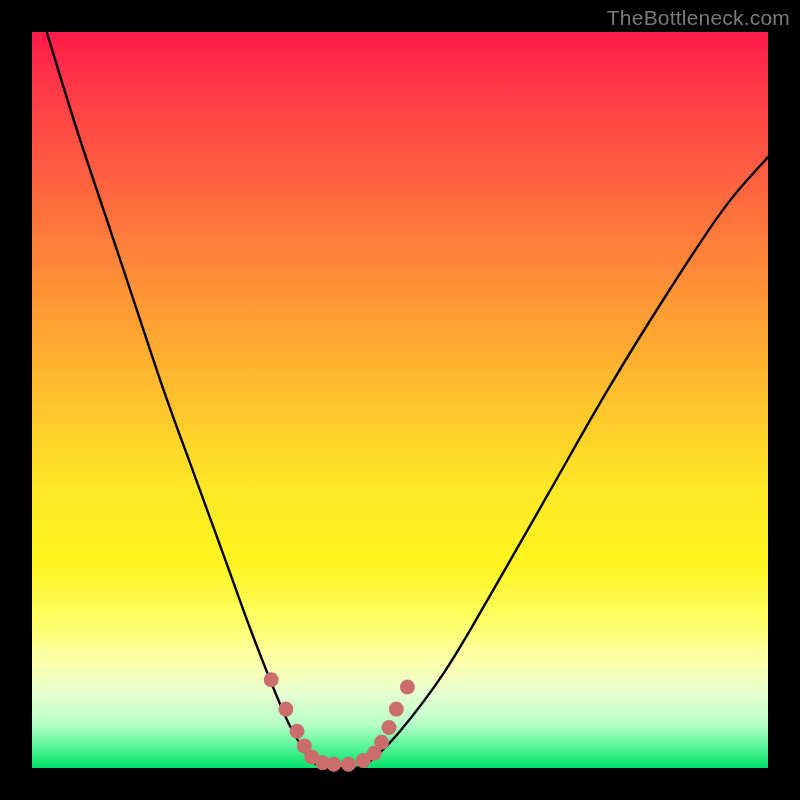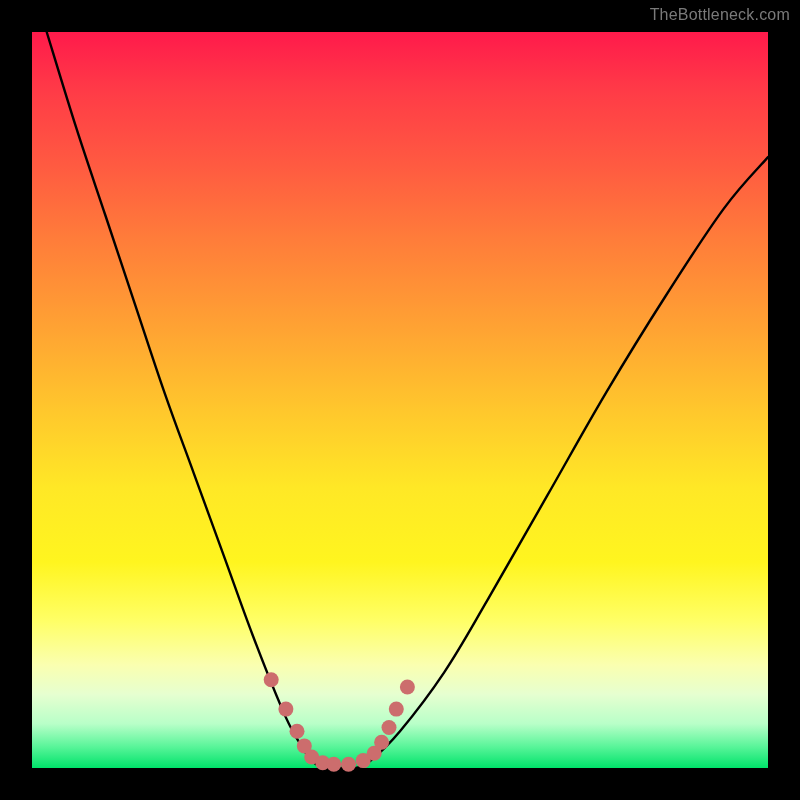--- a/index.html
+++ b/index.html
@@ -41,21 +41,21 @@
       #b8ffc8 94%,
       #5cf59b 97%,
       #00e36a 100%
     );
   }
   .watermark {
     position: absolute;
     top: 6px;
     right: 10px;
     color: #7a7a7a;
-    font-size: 16px;
+    font-size: 21px;
     letter-spacing: 0.2px;
     user-select: none;
   }
   svg.curve {
     position: absolute;
     left: 0;
     top: 0;
     width: 736px;
     height: 736px;
     overflow: visible;

